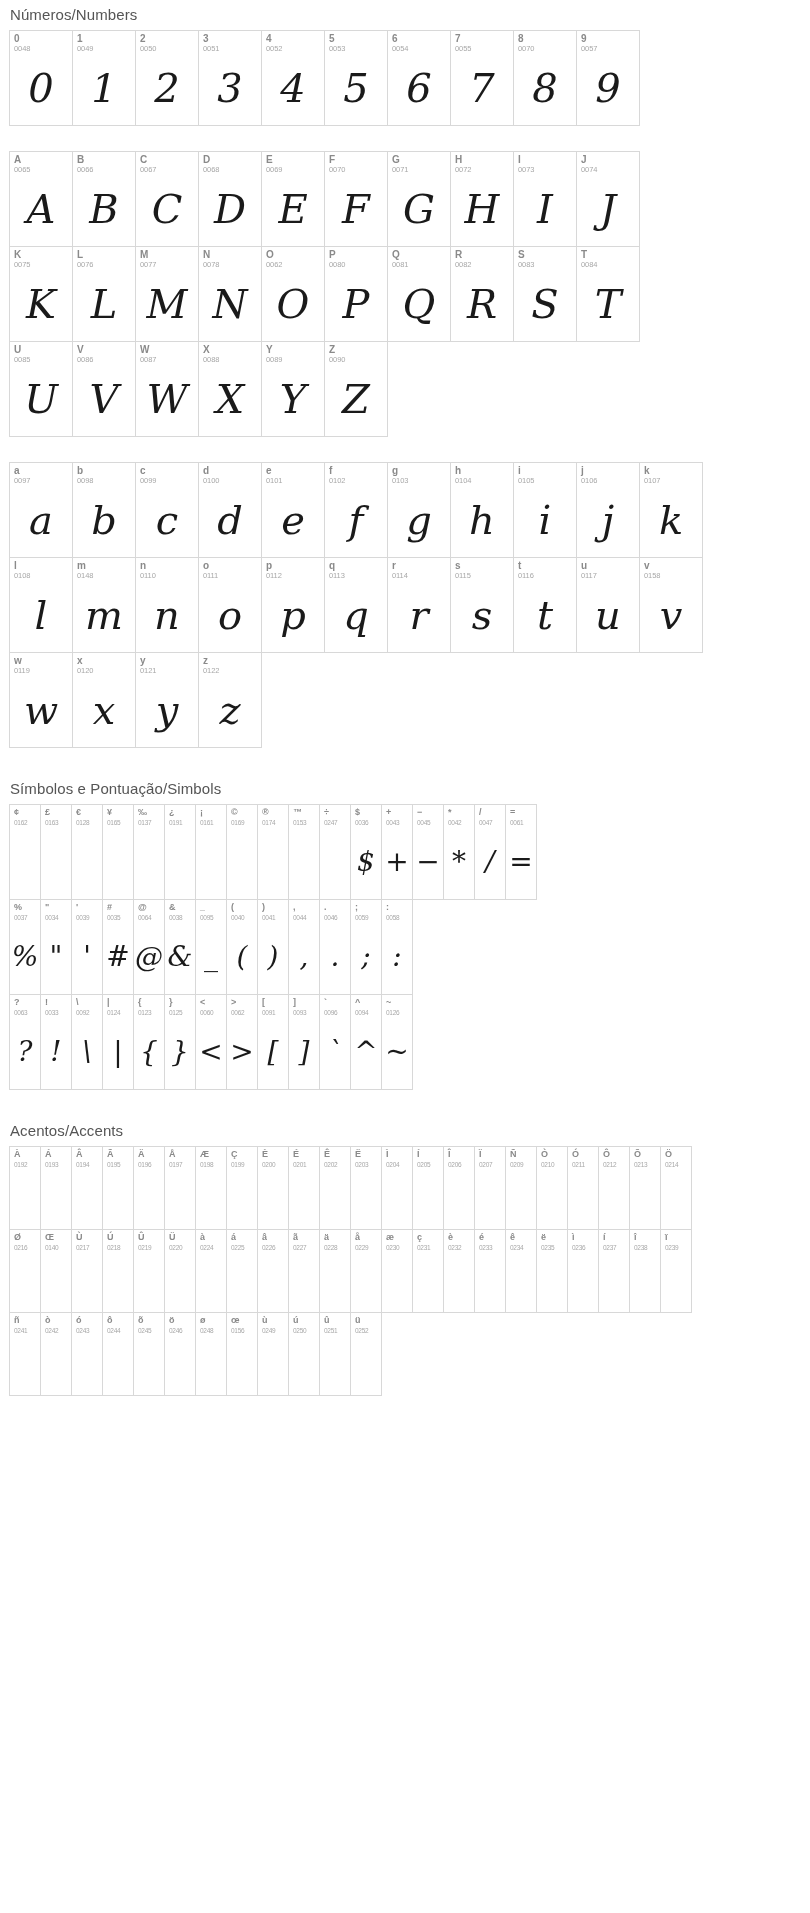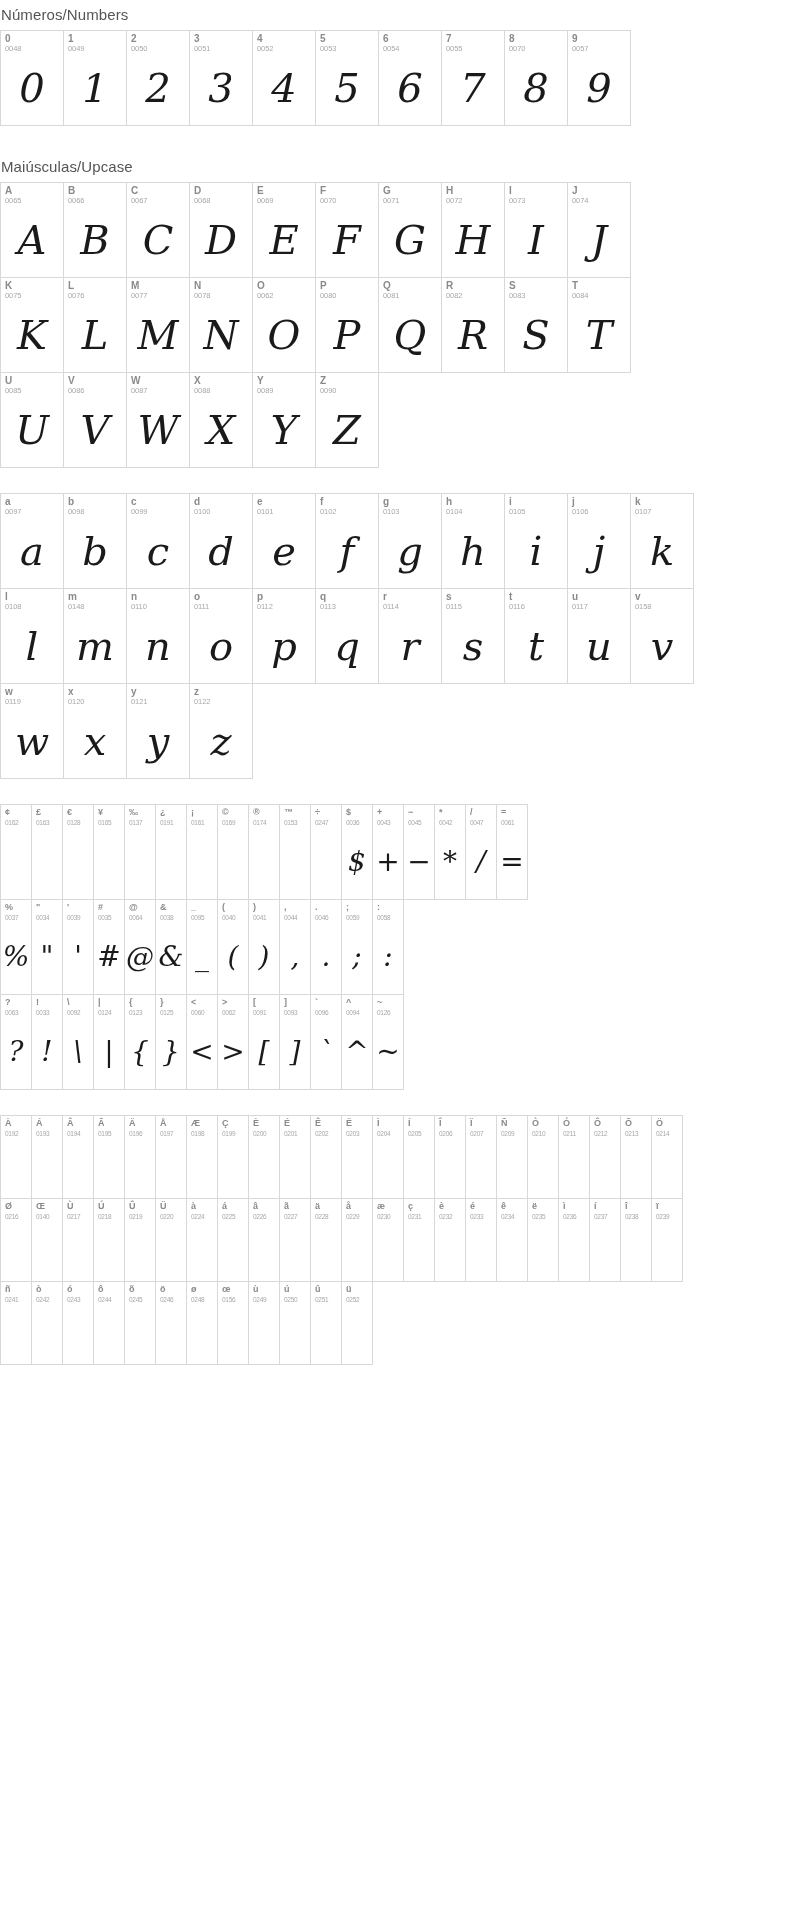--- a/index.html
+++ b/index.html
@@ -8,21 +8,21 @@
     background: #ffffff;
     font-family: "Liberation Sans", sans-serif;
   }
   body {
     width: 810px;
     min-height: 1913px;
     position: relative;
     color: #333333;
   }
   .page {
-    padding: 0 0 20px 1px;
+    padding: 0 0 20px 10px;
     box-sizing: border-box;
     width: 810px;
   }
   .section-title {
     font-size: 15px;
     color: #555555;
     margin: 0 0 8px 0;
     padding-top: 6px;
     letter-spacing: 0.1px;
     font-weight: normal;
@@ -150,21 +150,20 @@
             </div>
             <div class="glyph-cell">
               <div class="char-label">9</div>
               <div class="code-label">0057</div>
               <div class="glyph">9</div>
             </div>
           </div>
         </div>
       </div>
       <div class="section">
-        <div class="section-title">Maiúsculas/Upcase</div>
         <div class="grid-rows">
           <div class="glyph-row">
             <div class="glyph-cell">
               <div class="char-label">A</div>
               <div class="code-label">0065</div>
               <div class="glyph">A</div>
             </div>
             <div class="glyph-cell">
               <div class="char-label">B</div>
               <div class="code-label">0066</div>
@@ -431,20 +430,21 @@
             </div>
             <div class="glyph-cell">
               <div class="char-label">z</div>
               <div class="code-label">0122</div>
               <div class="glyph">z</div>
             </div>
           </div>
         </div>
       </div>
       <div class="section">
+        <div class="section-title">Símbolos e Pontuação/Simbols</div>
         <div class="grid-rows">
           <div class="glyph-row">
             <div class="glyph-cell narrow empty">
               <div class="char-label">¢</div>
               <div class="code-label">0162</div>
               <div class="glyph"></div>
             </div>
             <div class="glyph-cell narrow empty">
               <div class="char-label">£</div>
               <div class="code-label">0163</div>
@@ -656,20 +656,21 @@
             </div>
             <div class="glyph-cell narrow">
               <div class="char-label">~</div>
               <div class="code-label">0126</div>
               <div class="glyph">~</div>
             </div>
           </div>
         </div>
       </div>
       <div class="section">
+        <div class="section-title">Acentos/Accents</div>
         <div class="grid-rows">
           <div class="glyph-row">
             <div class="glyph-cell narrow accent empty">
               <div class="char-label">À</div>
               <div class="code-label">0192</div>
               <div class="glyph"></div>
             </div>
             <div class="glyph-cell narrow accent empty">
               <div class="char-label">Á</div>
               <div class="code-label">0193</div>

